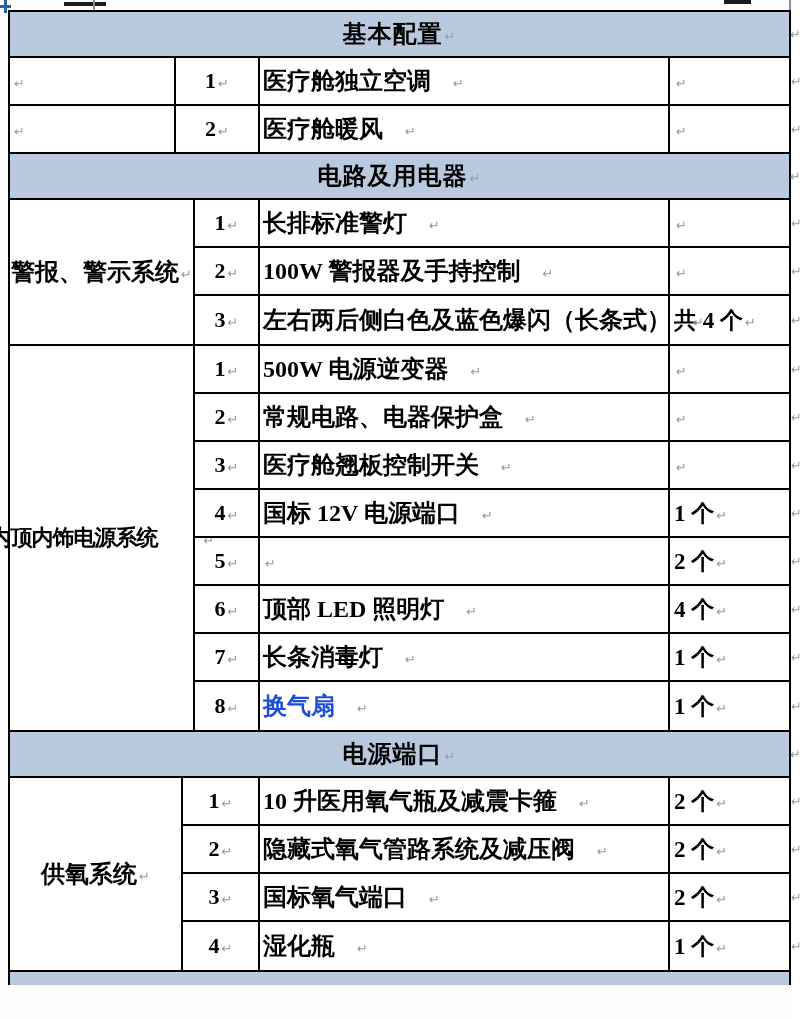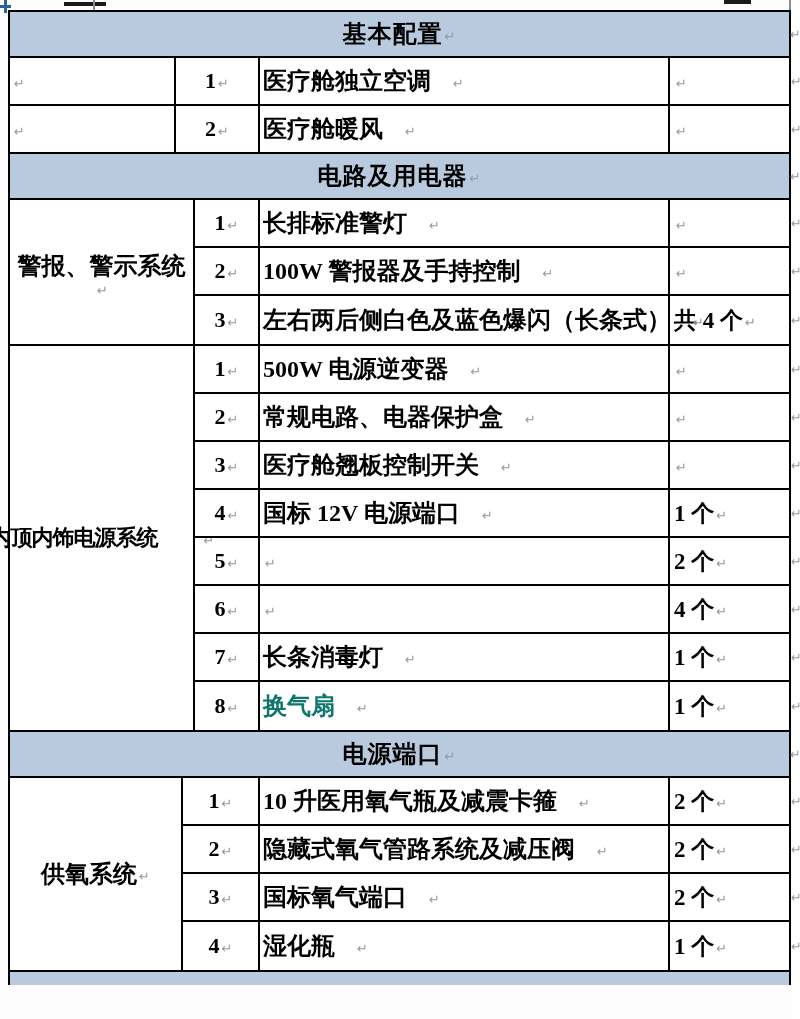--- a/index.html
+++ b/index.html
@@ -41,38 +41,38 @@
 
   
   .prow { position:relative; display:flex; height:48px; border-bottom:2px solid #000; }
 
   
   .group { display:flex; border-bottom:2px solid #000; }
   .glabel {
     display:flex; align-items:center; justify-content:center;
     border-right:2px solid #000; font-size:24px; white-space:nowrap;
   }
-  .g-alarm .glabel { width:185px;flex-direction:column; }
+  .g-alarm .glabel { width:185px; }
   .g-power .glabel { width:185px; font-size:22px; letter-spacing:-1px;gap:44px; }
   .g-oxy   .glabel { width:173px; }
   .grows { flex:1; display:flex; flex-direction:column; }
   .grow { position:relative; display:flex; height:48px; }
   .grows .grow:not(:last-child) { border-bottom:2px solid #000; }
 
   
   .c { display:flex; align-items:center; border-right:2px solid #000; overflow:visible; }
   .c1   { width:166px; padding-left:2px; }
   .cnum { justify-content:center; font-size:22px; }
   .s1 .cnum { width:84px; }
   .s2 .cnum { width:65px; }
   .s3 .cnum { width:77px; }
   .cdesc { width:410px; font-size:24px; padding-left:3px; white-space:nowrap;gap:20px; }
   .cqty  { flex:1; border-right:none; font-size:23px; padding-left:4px; white-space:nowrap; }
 
-  .red { color:#0f766e; }
+  .red { color:#1d4ed8; }
 
   
   .mark {
     font-family:"DejaVu Sans",sans-serif;
     font-size:13px; font-weight:normal; color:#8e99a8;
     line-height:1; margin-left:2px; flex:none;
     position:relative; top:2px;
   }
   .rowend {
     position:absolute; right:-13px; top:50%;
@@ -275,20 +275,21 @@
               <span class="mark">↵</span>
             </div>
           <span class="mark rowend">↵</span>
         </div>
         <div class="grow">
           <div class="c cnum">
               <span>6</span>
               <span class="mark">↵</span>
             </div>
           <div class="c cdesc">
+              <span>顶部 LED 照明灯</span>
               <span class="mark">↵</span>
             </div>
           <div class="c cqty">
               <span>4 个</span>
               <span class="mark">↵</span>
             </div>
           <span class="mark rowend">↵</span>
         </div>
         <div class="grow">
           <div class="c cnum">

